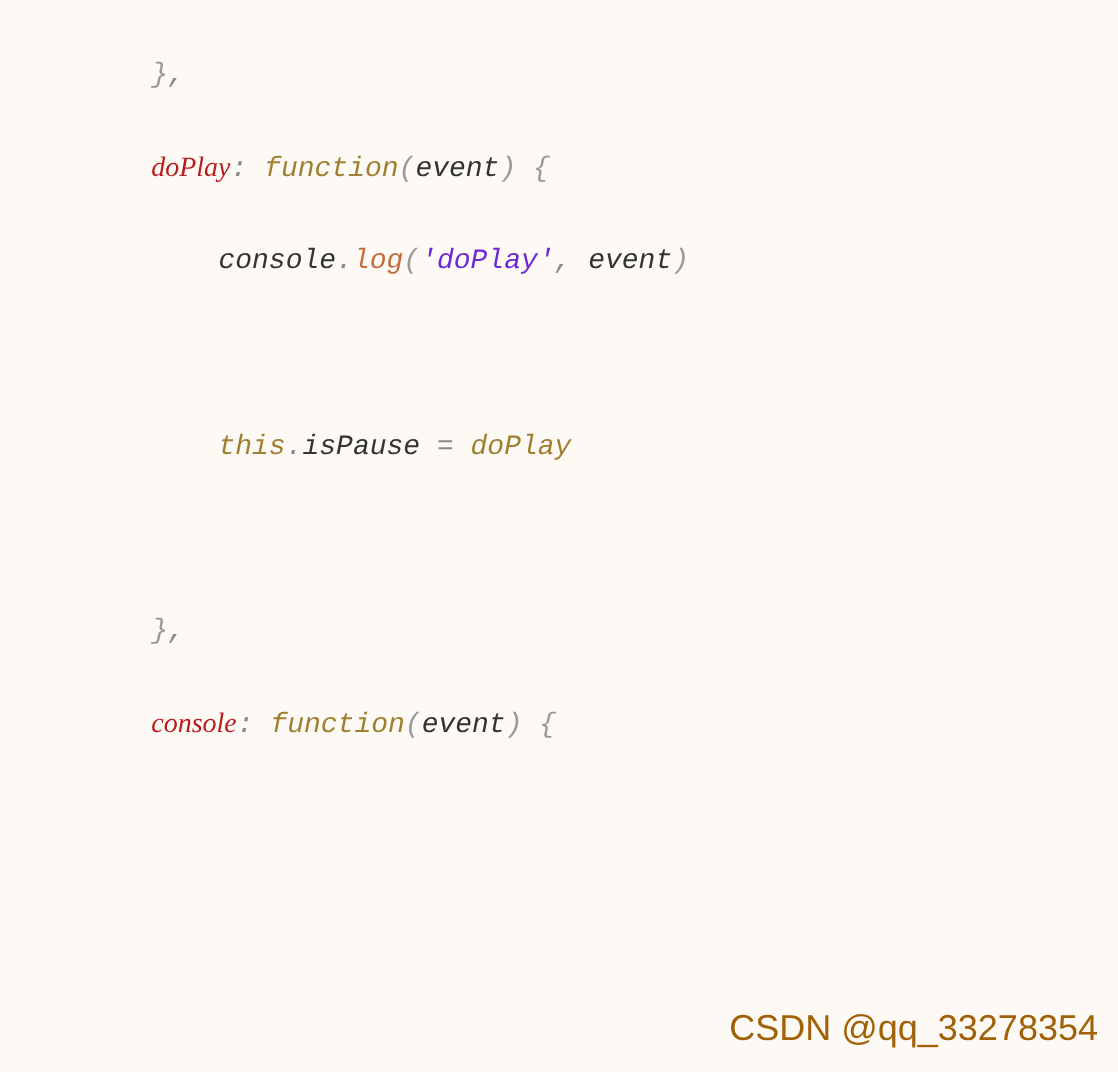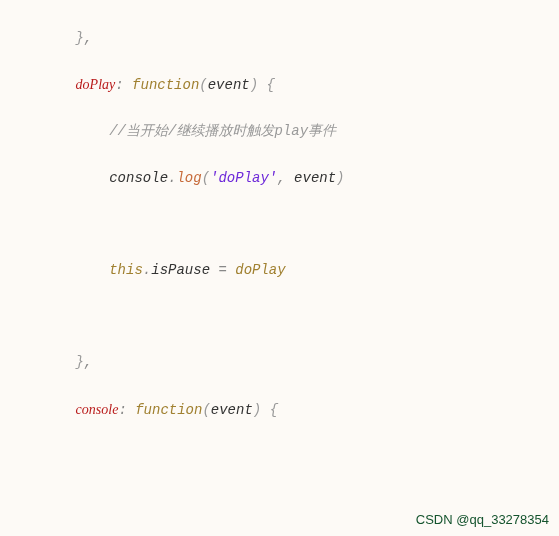--- a/index.html
+++ b/index.html
@@ -33,32 +33,31 @@
     .string { color: #6d28d9; text-align: right; }
     .bool { color: #a08030; }
     .dot { color: #888; }
     .eq { color: #888; }
     .ident { color: #333; }
     .watermark {
       position: absolute;
       bottom: 6px;
       right: 10px;
       font-style: normal;
-      font-size: 13px;
-      color: #14532d;
+      font-size: 18px;
+      color: #a16207;
       font-family: sans-serif;
     }
   </style>
 </head>
 <body>
 
 <div class="code-container">
 <span class="line"><span>    </span><span class="brace">}</span><span class="punct">,</span></span>
 <span class="line"><span>    </span><span class="prop-name">doPlay</span><span class="punct">: </span><span class="keyword">function</span><span class="paren">(</span><span class="param">event</span><span class="paren">)</span> <span class="brace">{</span></span>
-<span class="line"><span>        </span><span class="comment">//当开始/继续播放时触发play事件</span></span>
 <span class="line"><span>        </span><span class="obj">console</span><span class="dot">.</span><span class="method">log</span><span class="paren">(</span><span class="string">'doPlay'</span><span class="punct">, </span><span class="ident">event</span><span class="paren">)</span></span>
 <span class="line"> </span>
 <span class="line"><span>        </span><span class="keyword">this</span><span class="dot">.</span><span class="ident">isPause</span><span class="eq"> = </span><span class="bool">doPlay</span></span>
 <span class="line"> </span>
 <span class="line"><span>    </span><span class="brace">}</span><span class="punct">,</span></span>
 <span class="line"><span>    </span><span class="prop-name">console</span><span class="punct">: </span><span class="keyword">function</span><span class="paren">(</span><span class="param">event</span><span class="paren">)</span> <span class="brace">{</span></span>
 <span class="line"> </span>
 <span class="line"></span>
 
 

